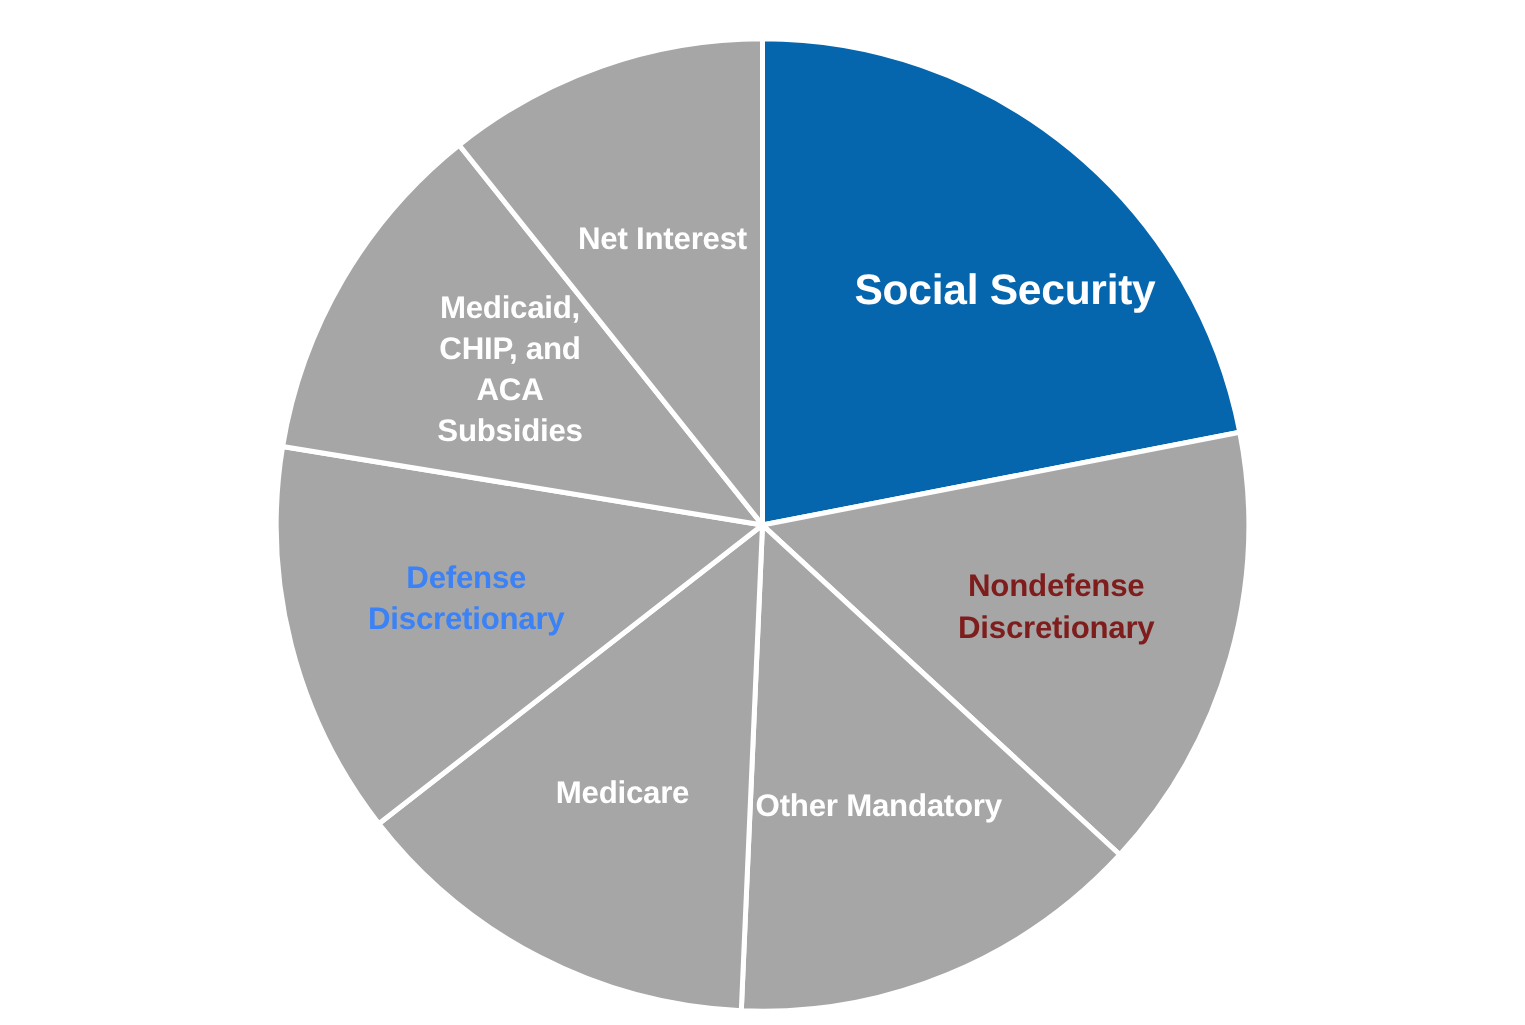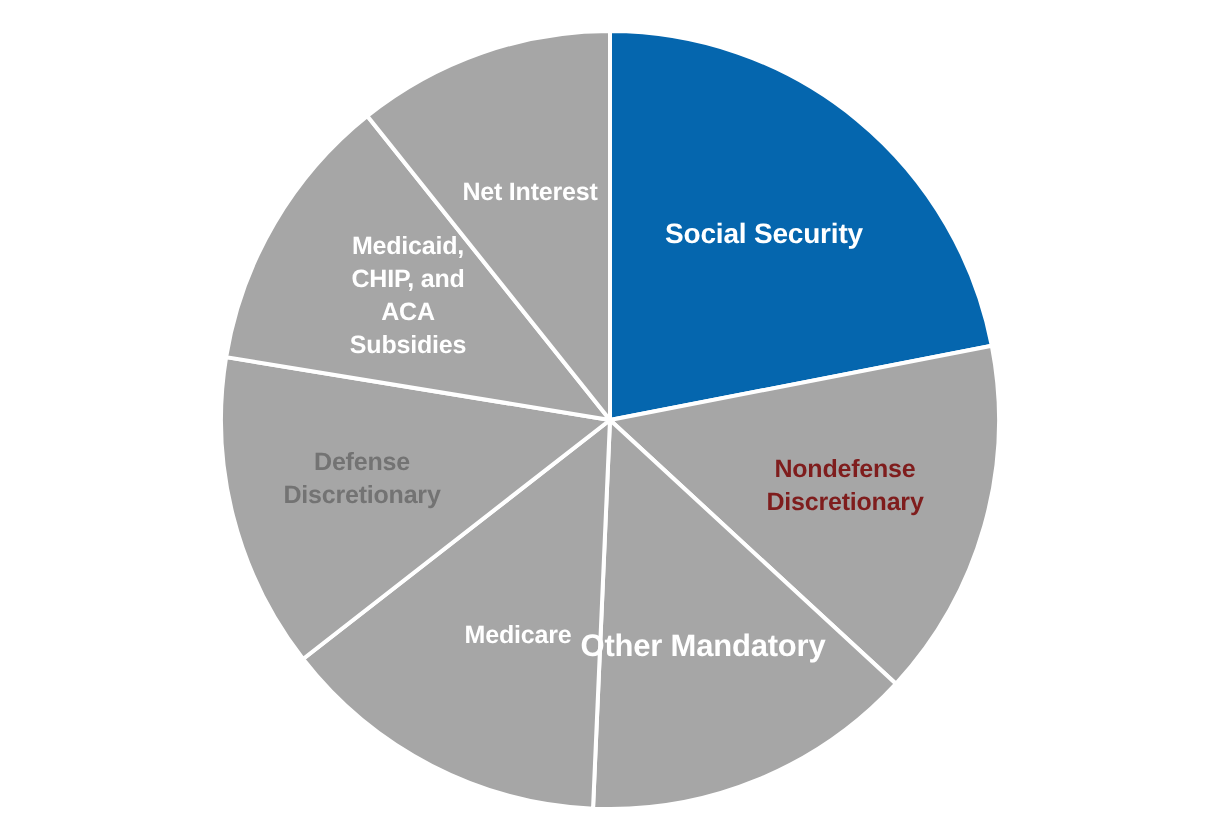--- a/index.html
+++ b/index.html
@@ -33,24 +33,24 @@
     font-weight: bold;
     font-size: 25px;
     line-height: 33px;
     text-align: center;
     white-space: pre-line;
     letter-spacing: -0.2px;
     transform: translate(-50%, -50%);
     pointer-events: none;
     text-rendering: geometricPrecision;
   }
-  .slice-label.lbl-social-security { font-size: 28px; }
+  .slice-label.lbl-social-security { font-size: 34px; margin-left: 40px; }
   .slice-label.lbl-net-interest { font-size: 25px; }
   .slice-label.lbl-medicare { font-size: 25px; }
-  .slice-label.lbl-other-mandatory { font-size: 31px; text-align: center; }
+  .slice-label.lbl-other-mandatory { font-size: 25px; text-align: center; }
 </style>
 </head>
 <body>
 
 <div id="chart-root">
   <svg id="pie-svg" viewBox="0 0 1220 820" xmlns="http://www.w3.org/2000/svg">
     <g id="slice-group">
         <path d="M 610 420 L 610.00 31.00 A 389 389 0 0 1 991.85 345.78 Z" fill="#0566ae" stroke="#ffffff" stroke-width="4" stroke-linejoin="round"></path>
         <path d="M 610 420 L 991.85 345.78 A 389 389 0 0 1 895.88 683.80 Z" fill="#a6a6a6" stroke="#ffffff" stroke-width="4" stroke-linejoin="round"></path>
         <path d="M 610 420 L 895.88 683.80 A 389 389 0 0 1 593.03 808.63 Z" fill="#a6a6a6" stroke="#ffffff" stroke-width="4" stroke-linejoin="round"></path>
@@ -58,22 +58,22 @@
         <path d="M 610 420 L 303.05 658.96 A 389 389 0 0 1 226.11 357.14 Z" fill="#a6a6a6" stroke="#ffffff" stroke-width="4" stroke-linejoin="round"></path>
         <path d="M 610 420 L 226.11 357.14 A 389 389 0 0 1 367.31 115.99 Z" fill="#a6a6a6" stroke="#ffffff" stroke-width="4" stroke-linejoin="round"></path>
         <path d="M 610 420 L 367.31 115.99 A 389 389 0 0 1 610.00 31.00 Z" fill="#a6a6a6" stroke="#ffffff" stroke-width="4" stroke-linejoin="round"></path>
       </g>
   </svg>
   <div id="label-layer">
       <div class="slice-label lbl-social-security" style="left: 764px; top: 233px; color: rgb(255, 255, 255);">Social Security</div>
       <div class="slice-label lbl-nondefense-discretionary" style="left: 845px; top: 486px; color: #7f1d1d;">Nondefense
 Discretionary</div>
       <div class="slice-label lbl-other-mandatory" style="left: 703px; top: 645px; color: rgb(255, 255, 255);">Other Mandatory</div>
-      <div class="slice-label lbl-medicare" style="left: 498px; top: 635px; color: rgb(255, 255, 255); margin-left: 20px;">Medicare</div>
-      <div class="slice-label lbl-defense-discretionary" style="left: 362px; top: 479px; color: #737373;">Defense
+      <div class="slice-label lbl-medicare" style="left: 498px; top: 635px; color: rgb(255, 255, 255);">Medicare</div>
+      <div class="slice-label lbl-defense-discretionary" style="left: 373px; top: 479px; color: #3b82f6;">Defense
 Discretionary</div>
       <div class="slice-label lbl-medicaid-chip lbl-medicaid-chip-and-aca-subsidies" style="left: 408px; top: 296px; color: rgb(255, 255, 255);">Medicaid,
 CHIP, and
 ACA
 Subsidies</div>
       <div class="slice-label lbl-net-interest" style="left: 530px; top: 192px; color: rgb(255, 255, 255);">Net Interest</div>
     </div>
 </div>
 
 </body></html>

